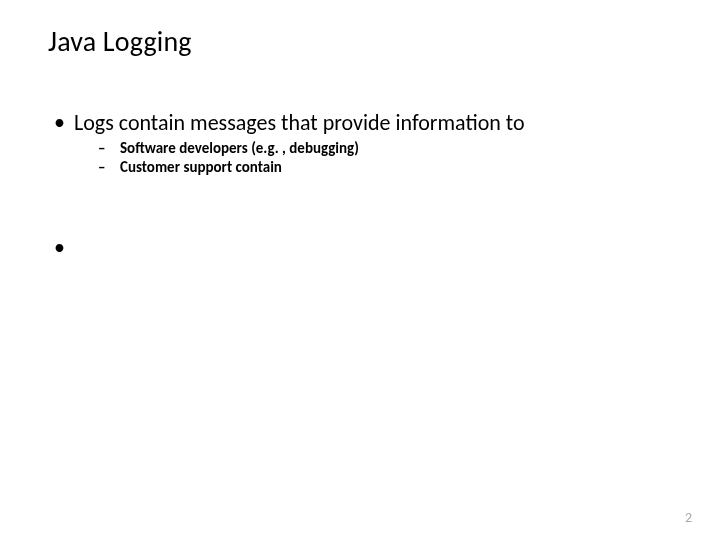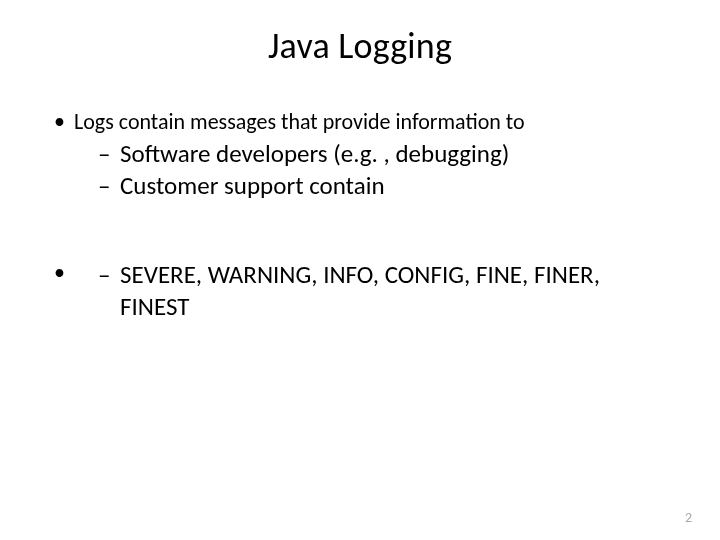--- a/index.html
+++ b/index.html
@@ -15,24 +15,23 @@
       position: relative;
       color: #000;
     }
     .slide {
       width: 100%;
       height: 100%;
       padding: 24px 48px 24px 48px;
       position: relative;
     }
     .title {
-      font-size: 36px;
+      font-size: 28px;
       font-weight: 400;
-      text-align: center;
-      margin-bottom: 12px;
+      margin-bottom: 22px;
       letter-spacing: 0.2px;
     }
     ul.top {
       list-style: none;
     }
     ul.top > li {
       font-size: 22px;
       font-weight: 400;
       margin-bottom: 2px;
       position: relative;
@@ -45,22 +44,22 @@
       left: 6px;
       top: 0;
       font-size: 22px;
     }
     ul.sub {
       list-style: none;
       margin-top: 2px;
       margin-bottom: 4px;
     }
     ul.sub > li {
-      font-size: 25px;
-      font-weight: 400;
+      font-size: 15px;
+      font-weight: 700;
       position: relative;
       padding-left: 28px;
       margin-left: 18px;
       line-height: 1.3;
     }
     ul.sub > li::before {
       content: "–";
       position: absolute;
       left: 6px;
       top: 0;
@@ -98,20 +97,17 @@
     </li>
   </ul>
 
   <div class="spacer"></div>
 
 
   <div class="spacer-sm"></div>
 
   <ul class="top">
     <li>
-      <ul class="sub">
-        <li>SEVERE, WARNING, INFO, CONFIG, FINE, FINER, FINEST</li>
-      </ul>
     </li>
   </ul>
 
   <div class="page-number">2</div>
 </div>
 
 </body></html>

